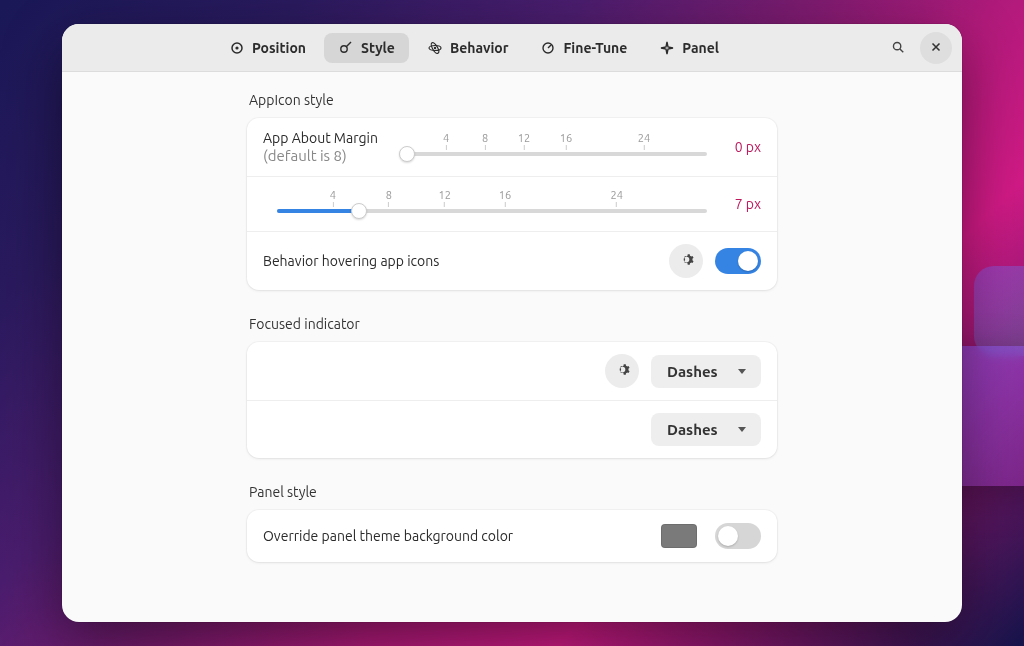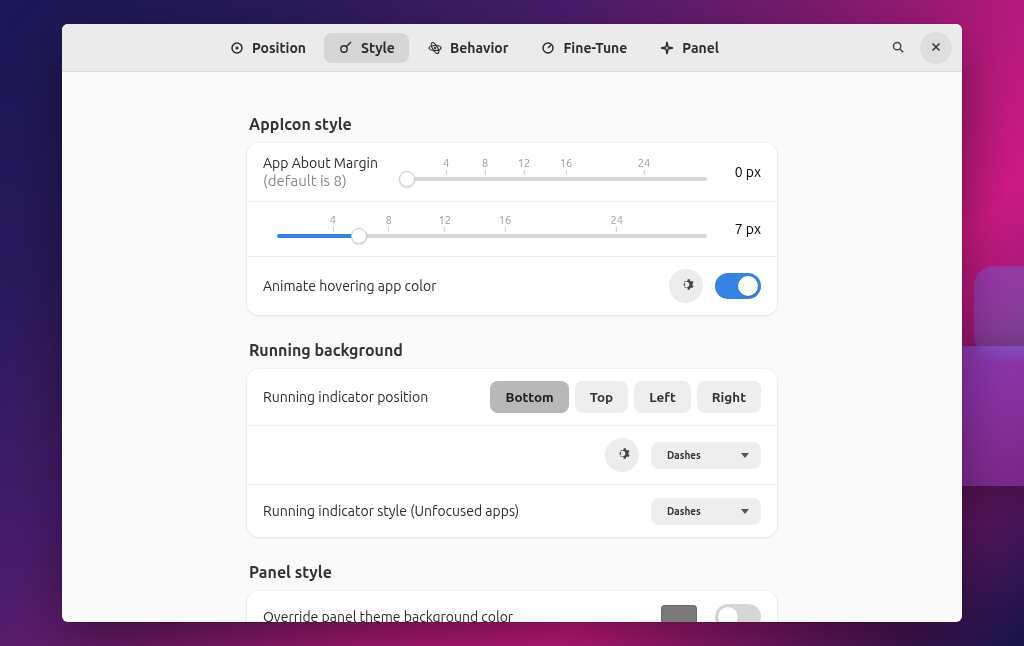--- a/index.html
+++ b/index.html
@@ -17,21 +17,21 @@
   backdrop-filter: blur(4px);
 }
 .deco-square2 {
   position: absolute; right: -40px; bottom: 290px; width: 90px; height: 90px;
   border-radius: 20px;
   background: linear-gradient(135deg, rgba(120,100,255,.4), rgba(60,200,200,.25));
 }
 
 .window {
   position: absolute; top: 24px; left: 62px; width: 900px; height: 598px;
-  background: #fafafa; border-radius: 6px;
+  background: #fafafa; border-radius: 17px;
   box-shadow: 0 20px 60px rgba(0,0,0,.45), 0 0 0 1px rgba(0,0,0,.08);
   display: flex; flex-direction: column; overflow: hidden;
 }
 
 .headerbar {
   height: 48px; background: #ebebeb; border-bottom: 1px solid #dcdcdc;
   display: flex; align-items: center; padding: 0 10px; gap: 6px;
 }
 .tabs { flex: 1; display: flex; justify-content: center; gap: 4px; }
 .tab {
@@ -50,21 +50,21 @@
 }
 .hbtn.close { background: #dedede; }
 .hbtn svg { width: 14px; height: 14px; }
 
 .content { flex: 1; overflow-y: auto; padding: 20px 0 28px; }
 .content::-webkit-scrollbar { width: 10px; }
 .content::-webkit-scrollbar-thumb { background: #c8c8c8; border-radius: 5px; }
 .content::-webkit-scrollbar-track { background: transparent; }
 
 .group { width: 530px; margin: 0 auto 26px; }
-.group-title { font-size: 16px; font-weight: 700; color: #333; margin-bottom: 10px; padding-left: 2px; margin-top: 23px; }
+.group-title { font-size: 14px; font-weight: 400; color: #333; margin-bottom: 10px; padding-left: 2px; }
 .card {
   background: #fff; border-radius: 12px;
   box-shadow: 0 1px 3px rgba(0,0,0,.08), 0 0 0 1px rgba(0,0,0,.03);
 }
 .row {
   display: flex; align-items: center; padding: 12px 16px; min-height: 52px;
   border-bottom: 1px solid #eee;
 }
 .row:last-child { border-bottom: none; }
 .row-text { flex-shrink: 0; }
@@ -73,42 +73,42 @@
 .row-spacer { flex: 1; }
 .row-controls { display: flex; align-items: center; gap: 12px; }
 
 .slider-wrap { flex: 1; margin: 0 14px; position: relative; height: 30px; }
 .slider-ticks { position: absolute; top: 0; left: 0; right: 0; display: flex; }
 .tick { font-size: 11px; color: #999; position: absolute; transform: translateX(-50%); }
 .tick::after { content: ""; display: block; width: 1px; height: 5px; background: #ccc; margin: 1px auto 0; }
 .slider-track { position: absolute; left: 0; right: 0; top: 20px; height: 4px; background: #d8d8d8; border-radius: 2px; }
 .slider-fill { position: absolute; left: 0; top: 20px; height: 4px; background: #3584e4; border-radius: 2px; }
 .slider-thumb { position: absolute; top: 14px; width: 16px; height: 16px; background: #fff; border: 1px solid #ccc; border-radius: 50%; transform: translateX(-50%); box-shadow: 0 1px 2px rgba(0,0,0,.15); cursor: pointer; }
-.slider-value { width: 40px; text-align: right; font-size: 14px; color: #000000; }
+.slider-value { width: 40px; text-align: right; font-size: 14px; color: #be185d; }
 
 .gear-btn {
   width: 34px; height: 34px; border-radius: 50%; background: #ececec;
   display: flex; align-items: center; justify-content: center; cursor: pointer;
 }
 .gear-btn svg { width: 15px; height: 15px; }
 
 .toggle { width: 46px; height: 26px; border-radius: 13px; background: #d6d6d6; position: relative; cursor: pointer; }
 .toggle.on { background: #3584e4; }
 .toggle .knob { position: absolute; top: 3px; left: 3px; width: 20px; height: 20px; border-radius: 50%; background: #fff; box-shadow: 0 1px 2px rgba(0,0,0,.2); transition: none; }
 .toggle.on .knob { left: 23px; }
 
 .seg { display: flex; gap: 6px; }
 .seg-btn { padding: 8px 15px; border-radius: 8px; background: #eee; font-size: 13.5px; font-weight: 600; color: #333; cursor: pointer; }
 .seg-btn.active { background: #b8b8b8; color: #1a1a1a; font-weight: 700; }
 
 .dropdown {
   display: flex; align-items: center; gap: 20px;
   padding: 8px 12px 8px 16px; border-radius: 8px; background: #eee;
-  font-size: 10px; font-weight: 600; color: #333; cursor: pointer;
-  min-width: 110px; justify-content: space-between;
+  font-size: 15px; font-weight: 600; color: #333; cursor: pointer;
+  min-width: 110px; 
 }
 .dropdown .caret { width: 0; height: 0; border-left: 4px solid transparent; border-right: 4px solid transparent; border-top: 5px solid #555; }
 
 .swatch { width: 36px; height: 24px; border-radius: 4px; background: #7a7a7a; border: 1px solid rgba(0,0,0,.1); display: inline-block; margin-right: 6px; }
 </style>
 </head>
 <body>
 
 <div class="desktop">
   <div class="deco-square2"></div>
@@ -225,73 +225,62 @@
                 <span class="tick" style="left:79%">24</span>
               </div>
               <div class="slider-track"></div>
               <div class="slider-fill" style="width:19%"></div>
               <div class="slider-thumb" style="left:19%"></div>
             </div>
             <div class="slider-value">7 px</div>
           </div>
 
           <div class="row">
-            <div class="row-title">Animate hovering app color</div>
+            <div class="row-title">Behavior hovering app icons</div>
             <div class="row-spacer"></div>
             <div class="row-controls">
               <div class="gear-btn">
                 <span>
                   <svg viewBox="0 0 16 16" fill="#444">
                       <path d="M8 5a3 3 0 100 6 3 3 0 000-6zm6.3 3.9l1.2.9-1.1 1.9-1.4-.5a5.5 5.5 0 01-1.3.8l-.2 1.5H9.3l-.2-1.5a5.5 5.5 0 01-1.3-.8l-1.4.5-1.1-1.9 1.2-.9a5.6 5.6 0 010-1.8l-1.2-.9 1.1-1.9 1.4.5c.4-.3.8-.6 1.3-.8l.2-1.5h2.2l.2 1.5c.5.2.9.5 1.3.8l1.4-.5 1.1 1.9-1.2.9c.1.6.1 1.2 0 1.8z"></path>
                     </svg>
                 </span>
               </div>
               <div class="toggle on">
                   <div class="knob"></div>
                 </div>
             </div>
           </div>
 
         </div>
       </div>
 
       <div class="group">
-        <div class="group-title">Running background</div>
+        <div class="group-title">Focused indicator</div>
         <div class="card">
 
-          <div class="row">
-            <div class="row-title">Running indicator position</div>
-            <div class="row-spacer"></div>
-            <div class="seg">
-              <div class="seg-btn active">Bottom</div>
-              <div class="seg-btn">Top</div>
-              <div class="seg-btn">Left</div>
-              <div class="seg-btn">Right</div>
-            </div>
-          </div>
 
           <div class="row">
             <div class="row-spacer"></div>
             <div class="row-controls">
               <div class="gear-btn">
                 <span>
                   <svg viewBox="0 0 16 16" fill="#444">
                       <path d="M8 5a3 3 0 100 6 3 3 0 000-6zm6.3 3.9l1.2.9-1.1 1.9-1.4-.5a5.5 5.5 0 01-1.3.8l-.2 1.5H9.3l-.2-1.5a5.5 5.5 0 01-1.3-.8l-1.4.5-1.1-1.9 1.2-.9a5.6 5.6 0 010-1.8l-1.2-.9 1.1-1.9 1.4.5c.4-.3.8-.6 1.3-.8l.2-1.5h2.2l.2 1.5c.5.2.9.5 1.3.8l1.4-.5 1.1 1.9-1.2.9c.1.6.1 1.2 0 1.8z"></path>
                     </svg>
                 </span>
               </div>
               <div class="dropdown">
                 <span>Dashes</span>
                 <span class="caret"></span>
               </div>
             </div>
           </div>
 
           <div class="row">
-            <div class="row-title">Running indicator style (Unfocused apps)</div>
             <div class="row-spacer"></div>
             <div class="dropdown">
               <span>Dashes</span>
               <span class="caret"></span>
             </div>
           </div>
 
         </div>
       </div>
 

